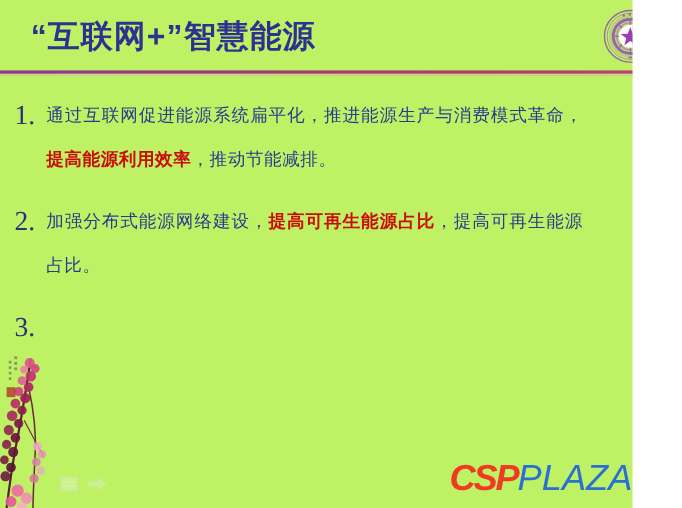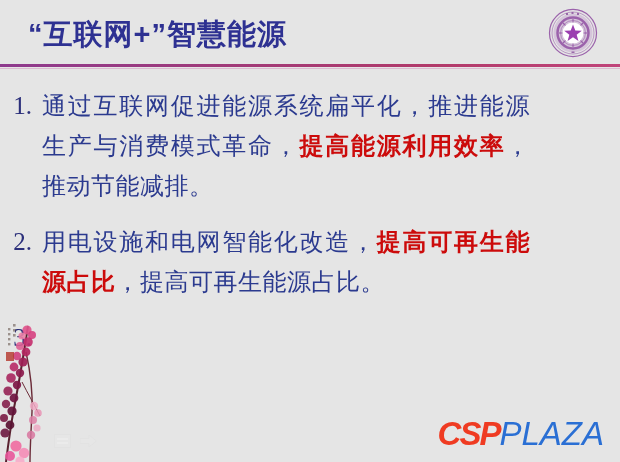--- a/index.html
+++ b/index.html
@@ -2,23 +2,23 @@
 <html><head>
 <meta charset="utf-8">
 <style>
   html, body {
     margin: 0;
     padding: 0;
     background: #ffffff;
   }
   #slide {
     position: relative;
-    width: 620px;
+    width: 575px;
     height: 462px;
-    background: #e5e5e5;
+    background: #bef264;
     overflow: hidden;
     font-family: "Liberation Sans", sans-serif;
   }
 
   
   #header {
     position: absolute;
     left: 0; top: 0;
     width: 620px; height: 68px;
   }
@@ -80,21 +80,21 @@
     padding-right: 10px;
     font-family: "Liberation Serif", serif;
     font-size: 25px;
     color: #2b2f7a;
     line-height: 40px;
   }
   .item-text {
     flex: 1 1 auto;
     max-width: 488px;
     font-family: "Liberation Serif", serif;
-    font-size: 24px;
+    font-size: 16px;
     line-height: 40px;
     color: #2b3a8f;
     letter-spacing: 0.5px;
     text-align: justify;
     text-justify: inter-character;
   }
   .seg-blue  { color: #2b3a8f; }
   .seg-red   { color: #cc0b0b; font-weight: bold; }
 
   
@@ -115,21 +115,21 @@
     display: flex;
     align-items: center;
     gap: 9px;
     opacity: .33;
   }
   .nav-ico { display: block; }
 
   
   #csp-logo {
     position: absolute;
-    right: 16px;
+    right: 0;
     bottom: 12px;
     display: flex;
     align-items: baseline;
     font-family: "Liberation Sans", sans-serif;
     font-style: italic;
     font-size: 33px;
     letter-spacing: -1px;
     line-height: 1;
   }
   #csp-mark {
@@ -192,21 +192,21 @@
     <div class="list-item">
       <div class="item-number">1.</div>
       <div class="item-text">
         <span class="seg-blue">通过互联网促进能源系统扁平化，推进能源生产与消费模式革命，</span><span class="seg-red">提高能源利用效率</span><span class="seg-blue">，推动节能减排。</span>
       </div>
     </div>
 
     <div class="list-item">
       <div class="item-number">2.</div>
       <div class="item-text">
-        <span class="seg-blue">用电设施和电网智能化改造，</span><span class="seg-red">提高可再生能源占比</span><span class="seg-blue">，提高可再生能源占比。</span>
+        <span class="seg-blue">加强分布式能源网络建设，</span><span class="seg-red">提高可再生能源占比</span><span class="seg-blue">，提高可再生能源占比。</span>
       </div>
     </div>
 
     <div class="list-item">
       <div class="item-number">3.</div>
     </div>
 
   </div>
 
   <div id="plum-decor">

